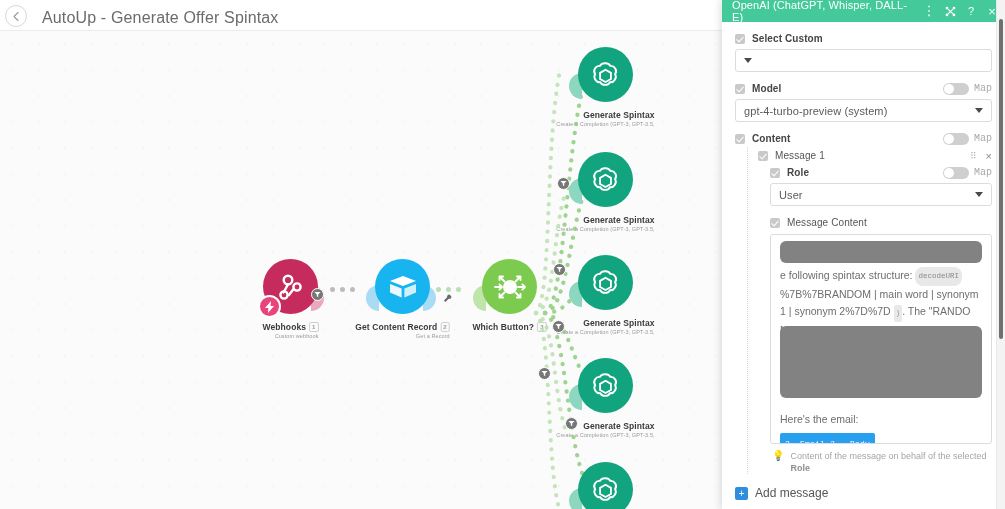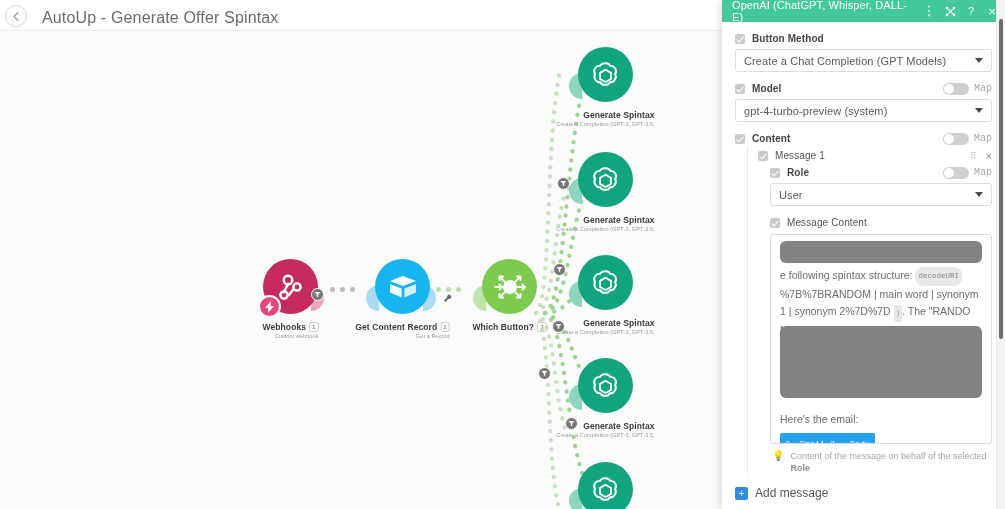--- a/index.html
+++ b/index.html
@@ -406,24 +406,23 @@
     </div>
     <div class="head-ico">?</div>
     <div class="head-ico" style="font-size:13px;">×</div>
   </div>
 
   <div id="panel-body">
 
     <div class="fld">
       <div class="fld-head">
         <div class="cbx"></div>
-        <div class="fld-label">Button Method</div>
+        <div class="fld-label">Select Custom</div>
       </div>
       <div class="select">
-        <span>Create a Chat Completion (GPT Models)</span>
         <div class="caret"></div>
       </div>
     </div>
 
     <div class="fld">
       <div class="fld-head">
         <div class="cbx"></div>
         <div class="fld-label">Model</div>
         <div class="spacer"></div>
         <div class="toggle"></div>

